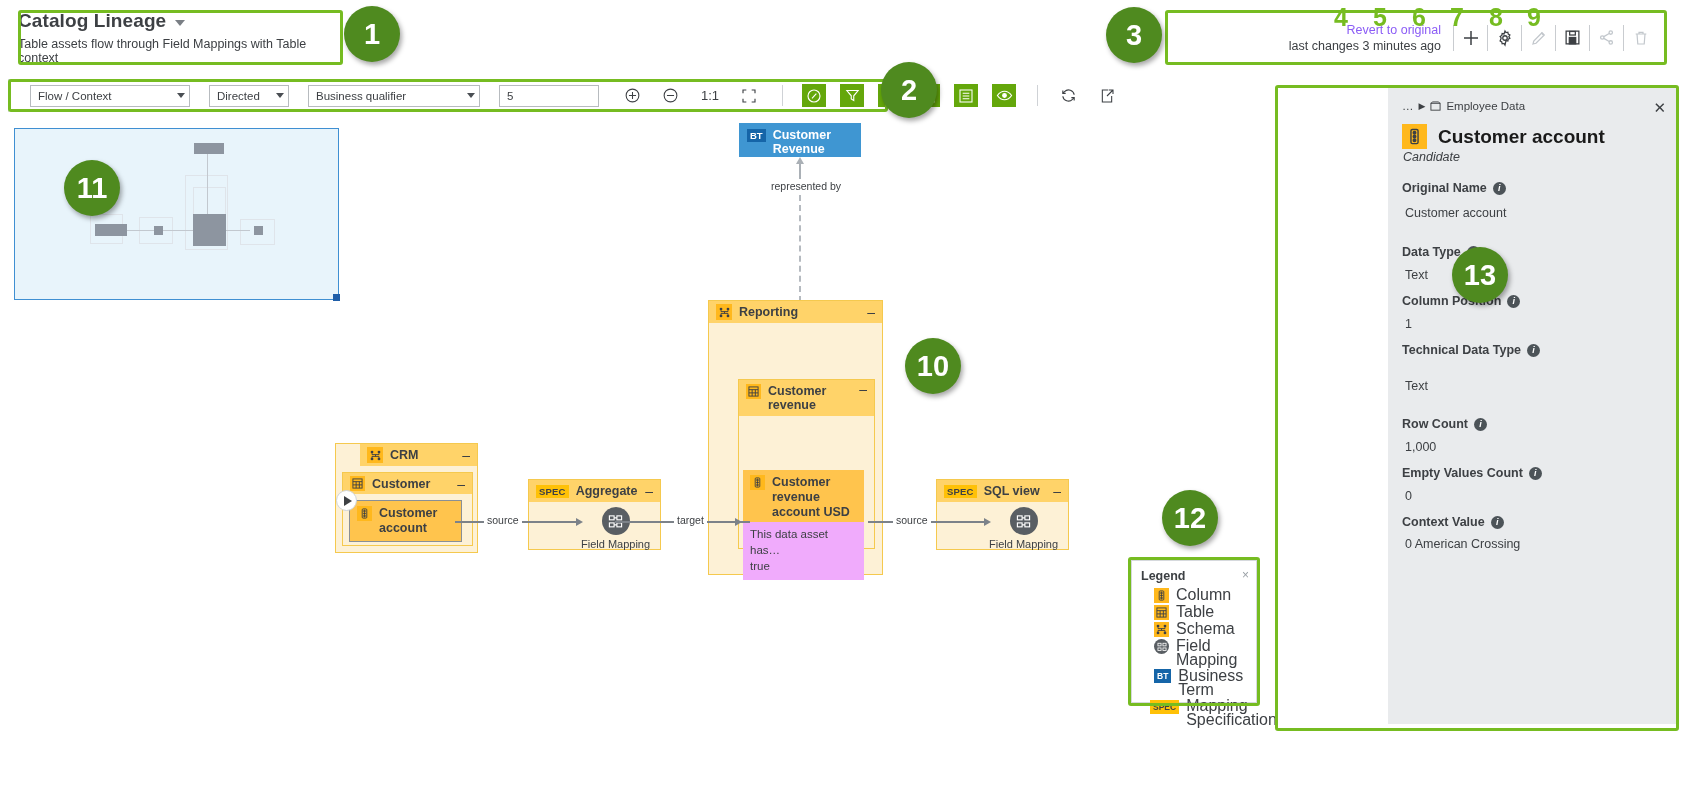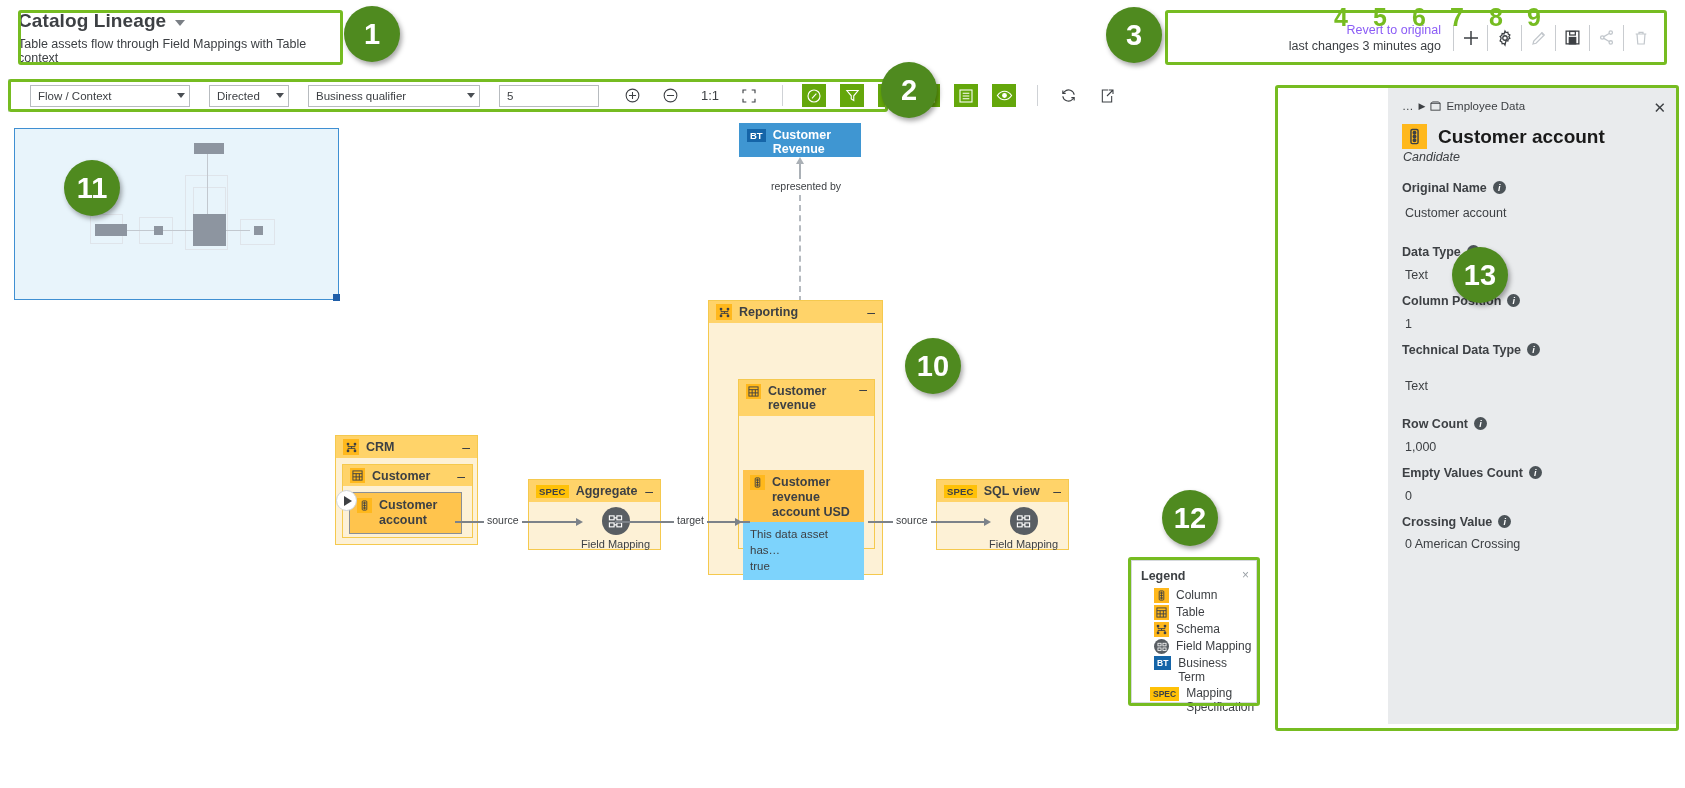--- a/index.html
+++ b/index.html
@@ -87,21 +87,21 @@
   .schema-title { font-size:12.5px; font-weight:bold; color:#3d4044; flex:1; }
   .minus { color:#3d4044; font-size:14px; line-height:10px; }
 
   .table-box { position:absolute; background:#fdf1d6; border:1px solid #f5c94e; }
   .table-head { background:#ffd369; display:flex; align-items:flex-start; padding:4px 7px; gap:7px; }
   .table-title { font-size:12.5px; font-weight:bold; color:#3d4044; flex:1; line-height:14px; }
 
   .col-node { position:absolute; }
   .col-head { background:#ffc44d; display:flex; align-items:flex-start; padding:5px 7px; gap:7px; }
   .col-title { font-size:12.5px; font-weight:bold; color:#3d4044; line-height:15px; }
-  .col-body { background:#7dd3fc; padding:4px 7px 6px; font-size:11.5px; color:#3d4044; line-height:16px; }
+  .col-body { background:#f0abfc; padding:4px 7px 6px; font-size:11.5px; color:#3d4044; line-height:16px; }
 
   .spec-box { position:absolute; background:#fdf1d6; border:1px solid #f5c94e; }
   .spec-head { height:22px; background:#ffd369; display:flex; align-items:center; padding:0 7px; gap:7px; }
   .spec-tag { background:#ffc107; color:#3d4044; font-size:9.5px; font-weight:bold; padding:1px 3px; letter-spacing:.2px; }
   .spec-title { font-size:12.5px; font-weight:bold; color:#3d4044; flex:1; }
 
   .fm-wrap { position:absolute; display:flex; flex-direction:column; align-items:center; }
   .fm-circle { width:28px; height:28px; border-radius:50%; background:#595e63; display:flex; align-items:center; justify-content:center; }
   .fm-label { font-size:11px; color:#3d4044; margin-top:3px; white-space:nowrap; }
 
@@ -120,36 +120,36 @@
 
   
   .chip { width:16px; height:16px; background:#ffb81c; display:flex; align-items:center; justify-content:center; flex:none; }
   .chip-sm { width:15px; height:15px; }
 
   
   #legend { left:1131px; top:560px; width:126px; height:143px; background:#fff; border:1px solid #d6d9dd; }
   .legend-title { font-size:12.5px; font-weight:bold; color:#3d4044; padding:8px 0 4px 9px; }
   .legend-close { position:absolute; right:7px; top:7px; font-size:12px; color:#9aa0a6; }
   .legend-row { display:flex; align-items:flex-start; gap:7px; padding:1px 0 1px 22px; }
-  .legend-lbl { font-size:12px; color:#3d4044; line-height:14px; }
+  .legend-lbl { font-size:16px; color:#3d4044; line-height:14px; }
 
   
   #right-panel { right:8px; top:88px; width:289px; height:636px; background:#e9ebed; }
   .rp-crumb { display:flex; align-items:center; gap:5px; padding:12px 10px 0 14px; font-size:11.5px; color:#3d4044; }
   .rp-close { position:absolute; right:11px; top:11px; font-size:15px; color:#3d4044; }
   .rp-titlerow { display:flex; align-items:center; gap:11px; padding:12px 10px 0 14px; }
   .rp-icon { width:25px; height:25px; background:#ffb81c; display:flex; align-items:center; justify-content:center; }
   .rp-title { font-size:19px; font-weight:bold; color:#1a1a1a; }
   .rp-cand { font-size:12.5px; font-style:italic; color:#3d4044; padding:1px 0 0 15px; }
   .rp-meta { padding:16px 10px 0 14px; font-size:11.5px; }
   .rp-meta-row { display:flex; margin-bottom:3px; }
   .rp-meta-k { font-weight:bold; color:#3d4044; width:82px; }
   .rp-meta-v { color:#3d4044; }
   .rp-field { padding:17px 10px 0 14px; }
-  .rp-flabel { font-size:12.5px; font-weight:bold; color:#3d4044; display:flex; gap:6px; }
+  .rp-flabel { font-size:12.5px; font-weight:bold; color:#3d4044; display:flex; align-items:center; gap:6px; }
   .rp-fval { font-size:12.5px; color:#3d4044; margin-top:11px; padding-left:3px; }
   .info-i { width:13px; height:13px; border-radius:50%; background:#4c5358; color:#fff; font-size:9px; font-weight:bold; display:flex; align-items:center; justify-content:center; font-style:italic; }
 
   .search-area { position:absolute; right:22px; top:86px; display:flex; align-items:center; gap:0; }
 </style>
 </head>
 <body>
 
 <div class="abs" id="header-block">
   <div class="title-row">
@@ -375,21 +375,21 @@
           <span class="col-title">Customer revenue account USD</span>
         </div>
         <div class="col-body">
           <div>This data asset has…</div>
           <div>true</div>
         </div>
       </div>
     </div>
   </div>
 
-  <div class="schema-box" style="left:327px;top:323px;width:143px;height:110px;">
+  <div class="schema-box" style="left:327px;top:331px;width:143px;height:110px;padding-left:24px;">
     <div class="schema-head">
       <span class="chip">
         <svg width="11" height="11" viewBox="0 0 12 12">
             <circle cx="2.2" cy="2.2" r="1.5" fill="#3d4044"></circle>
             <circle cx="9.8" cy="2.2" r="1.5" fill="#3d4044"></circle>
             <circle cx="2.2" cy="9.8" r="1.5" fill="#3d4044"></circle>
             <circle cx="9.8" cy="9.8" r="1.5" fill="#3d4044"></circle>
             <path d="M2.2 3.7v1.3h7.6V3.7M6 5v2M2.2 8.3V7h7.6v1.3" stroke="#3d4044" stroke-width="1" fill="none"></path>
           </svg>
       </span>
@@ -624,20 +624,20 @@
   </div>
   <div class="rp-field" style="padding-top:12px;">
     <div class="rp-flabel">
       <span>Empty Values Count</span>
       <span class="info-i">i</span>
     </div>
     <div class="rp-fval" style="margin-top:9px;">0</div>
   </div>
   <div class="rp-field" style="padding-top:12px;">
     <div class="rp-flabel">
-      <span>Crossing Value</span>
+      <span>Context Value</span>
       <span class="info-i">i</span>
     </div>
     <div class="rp-fval" style="margin-top:8px;">0 American Crossing</div>
   </div>
 </div>
 <div class="hl" style="left:1275px;top:85px;width:404px;height:646px;"></div>
 <div class="badge" style="left:1452px;top:247px;">13</div>
 
 </body></html>

